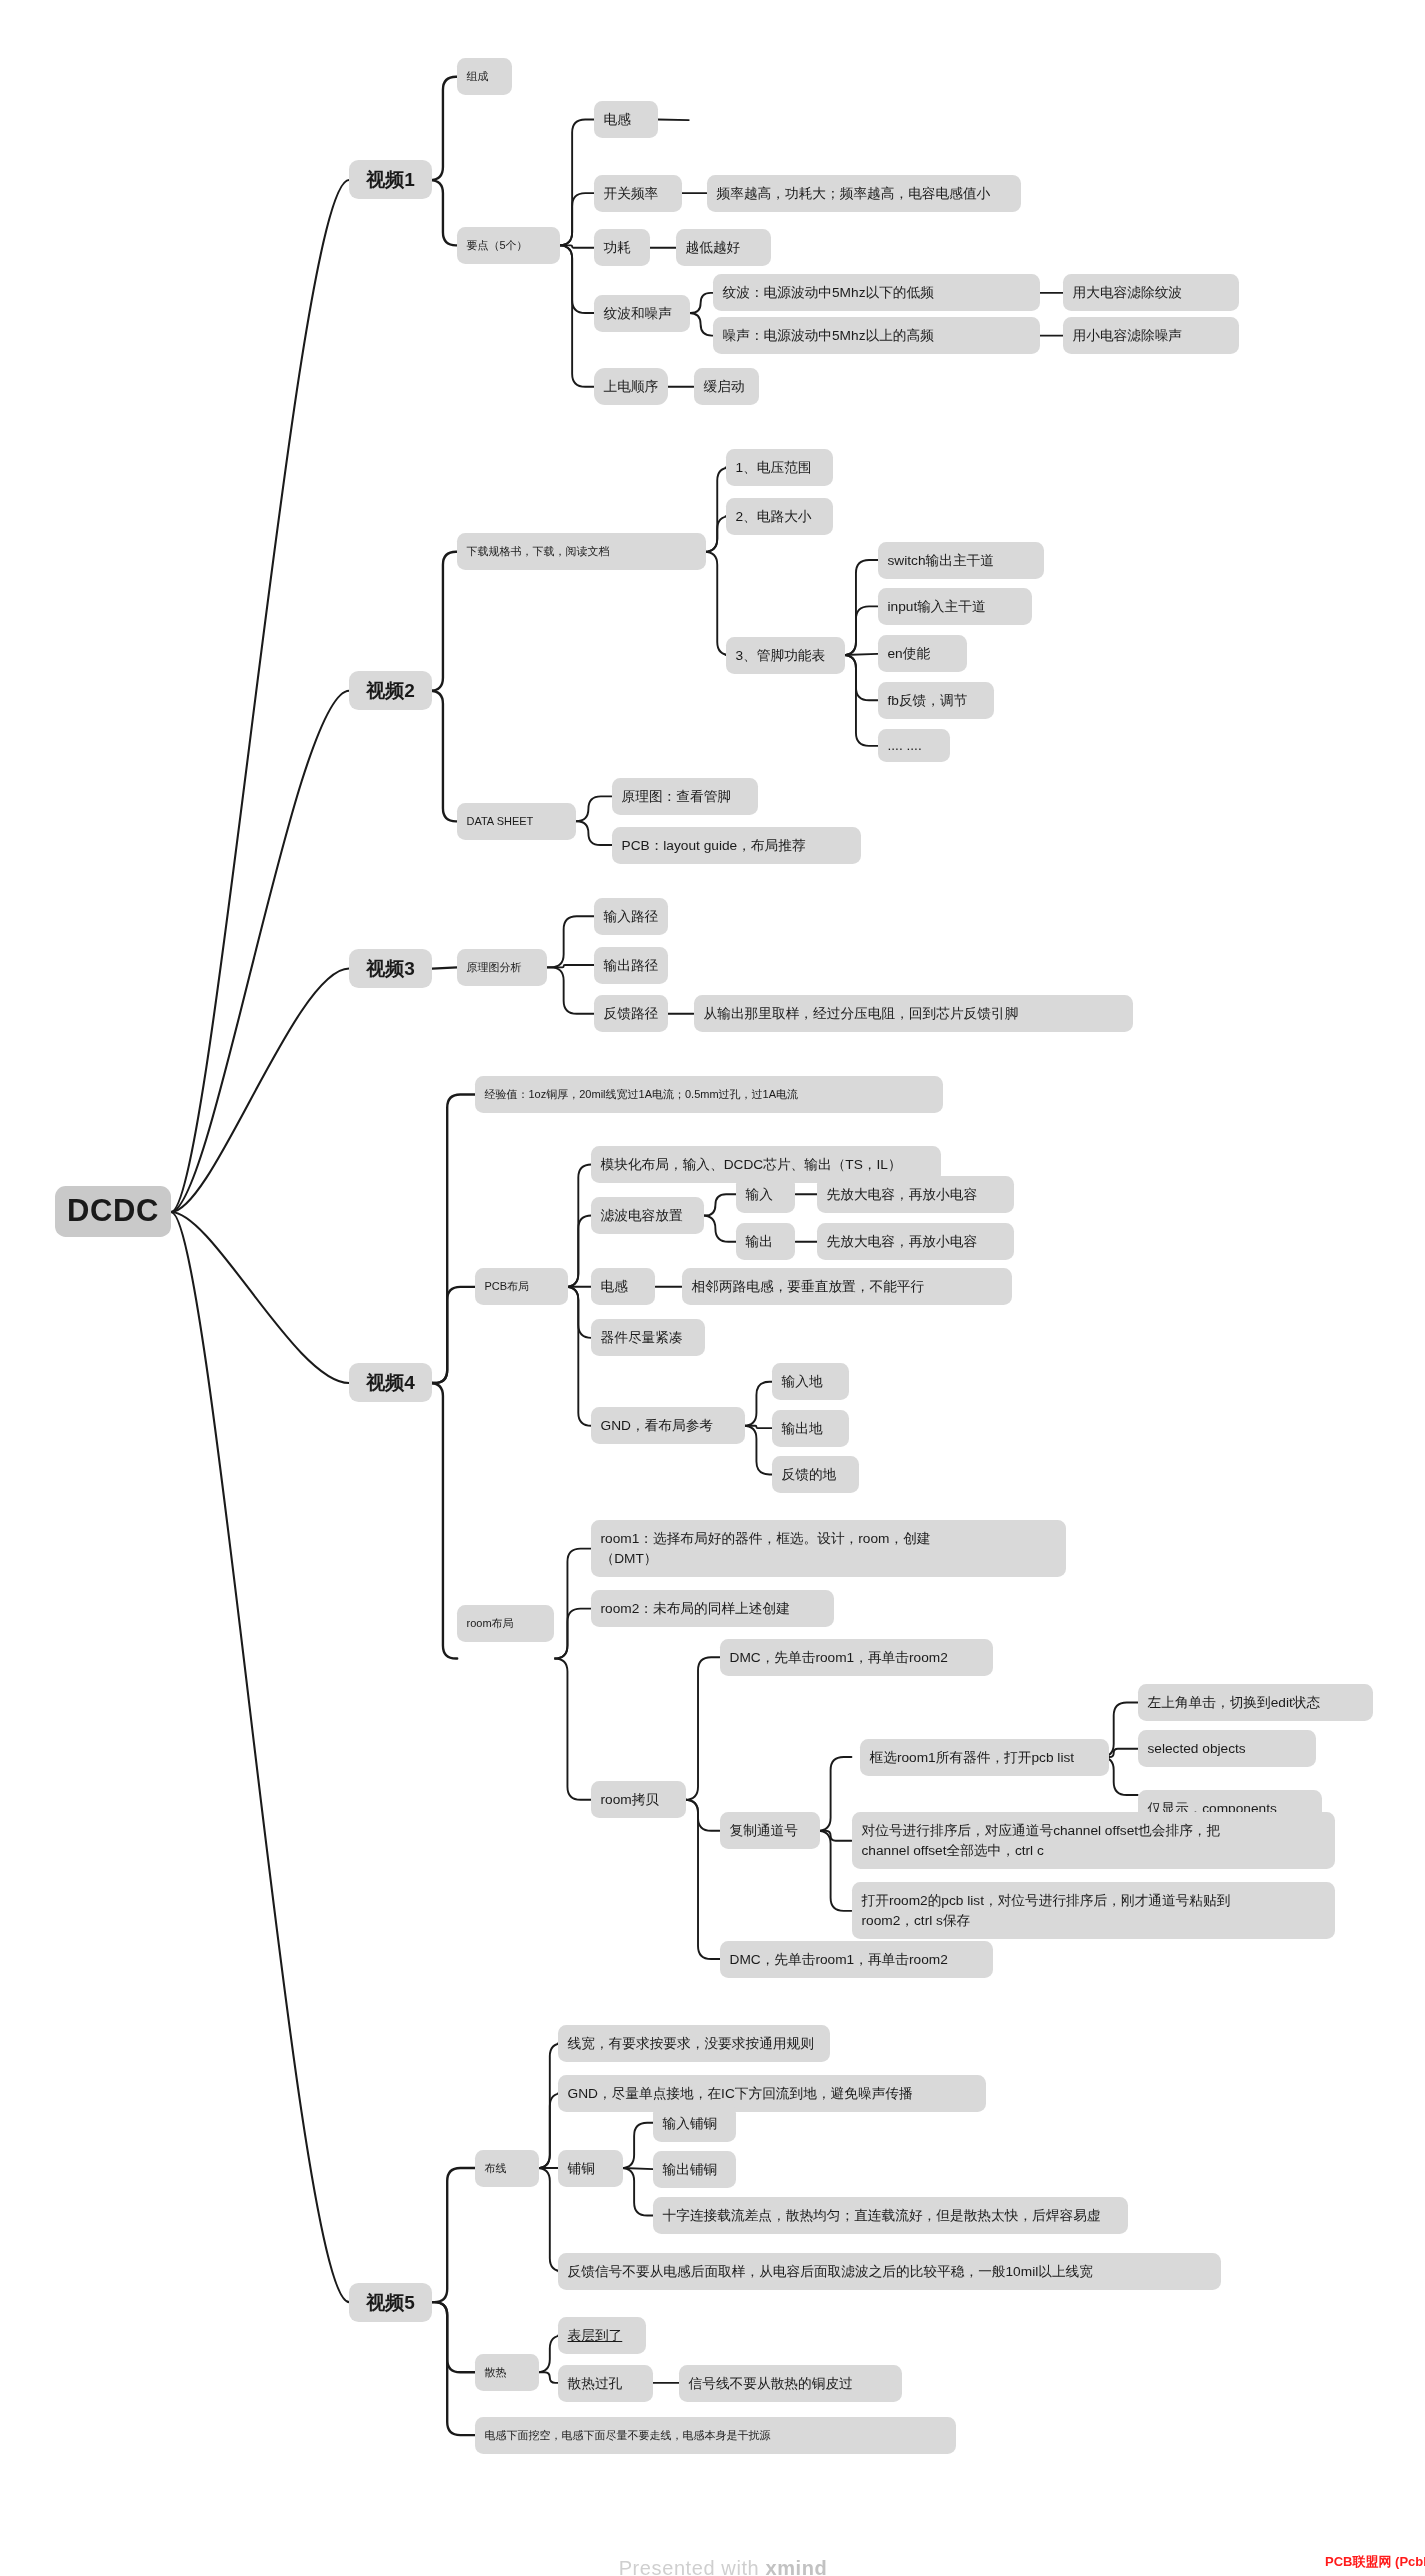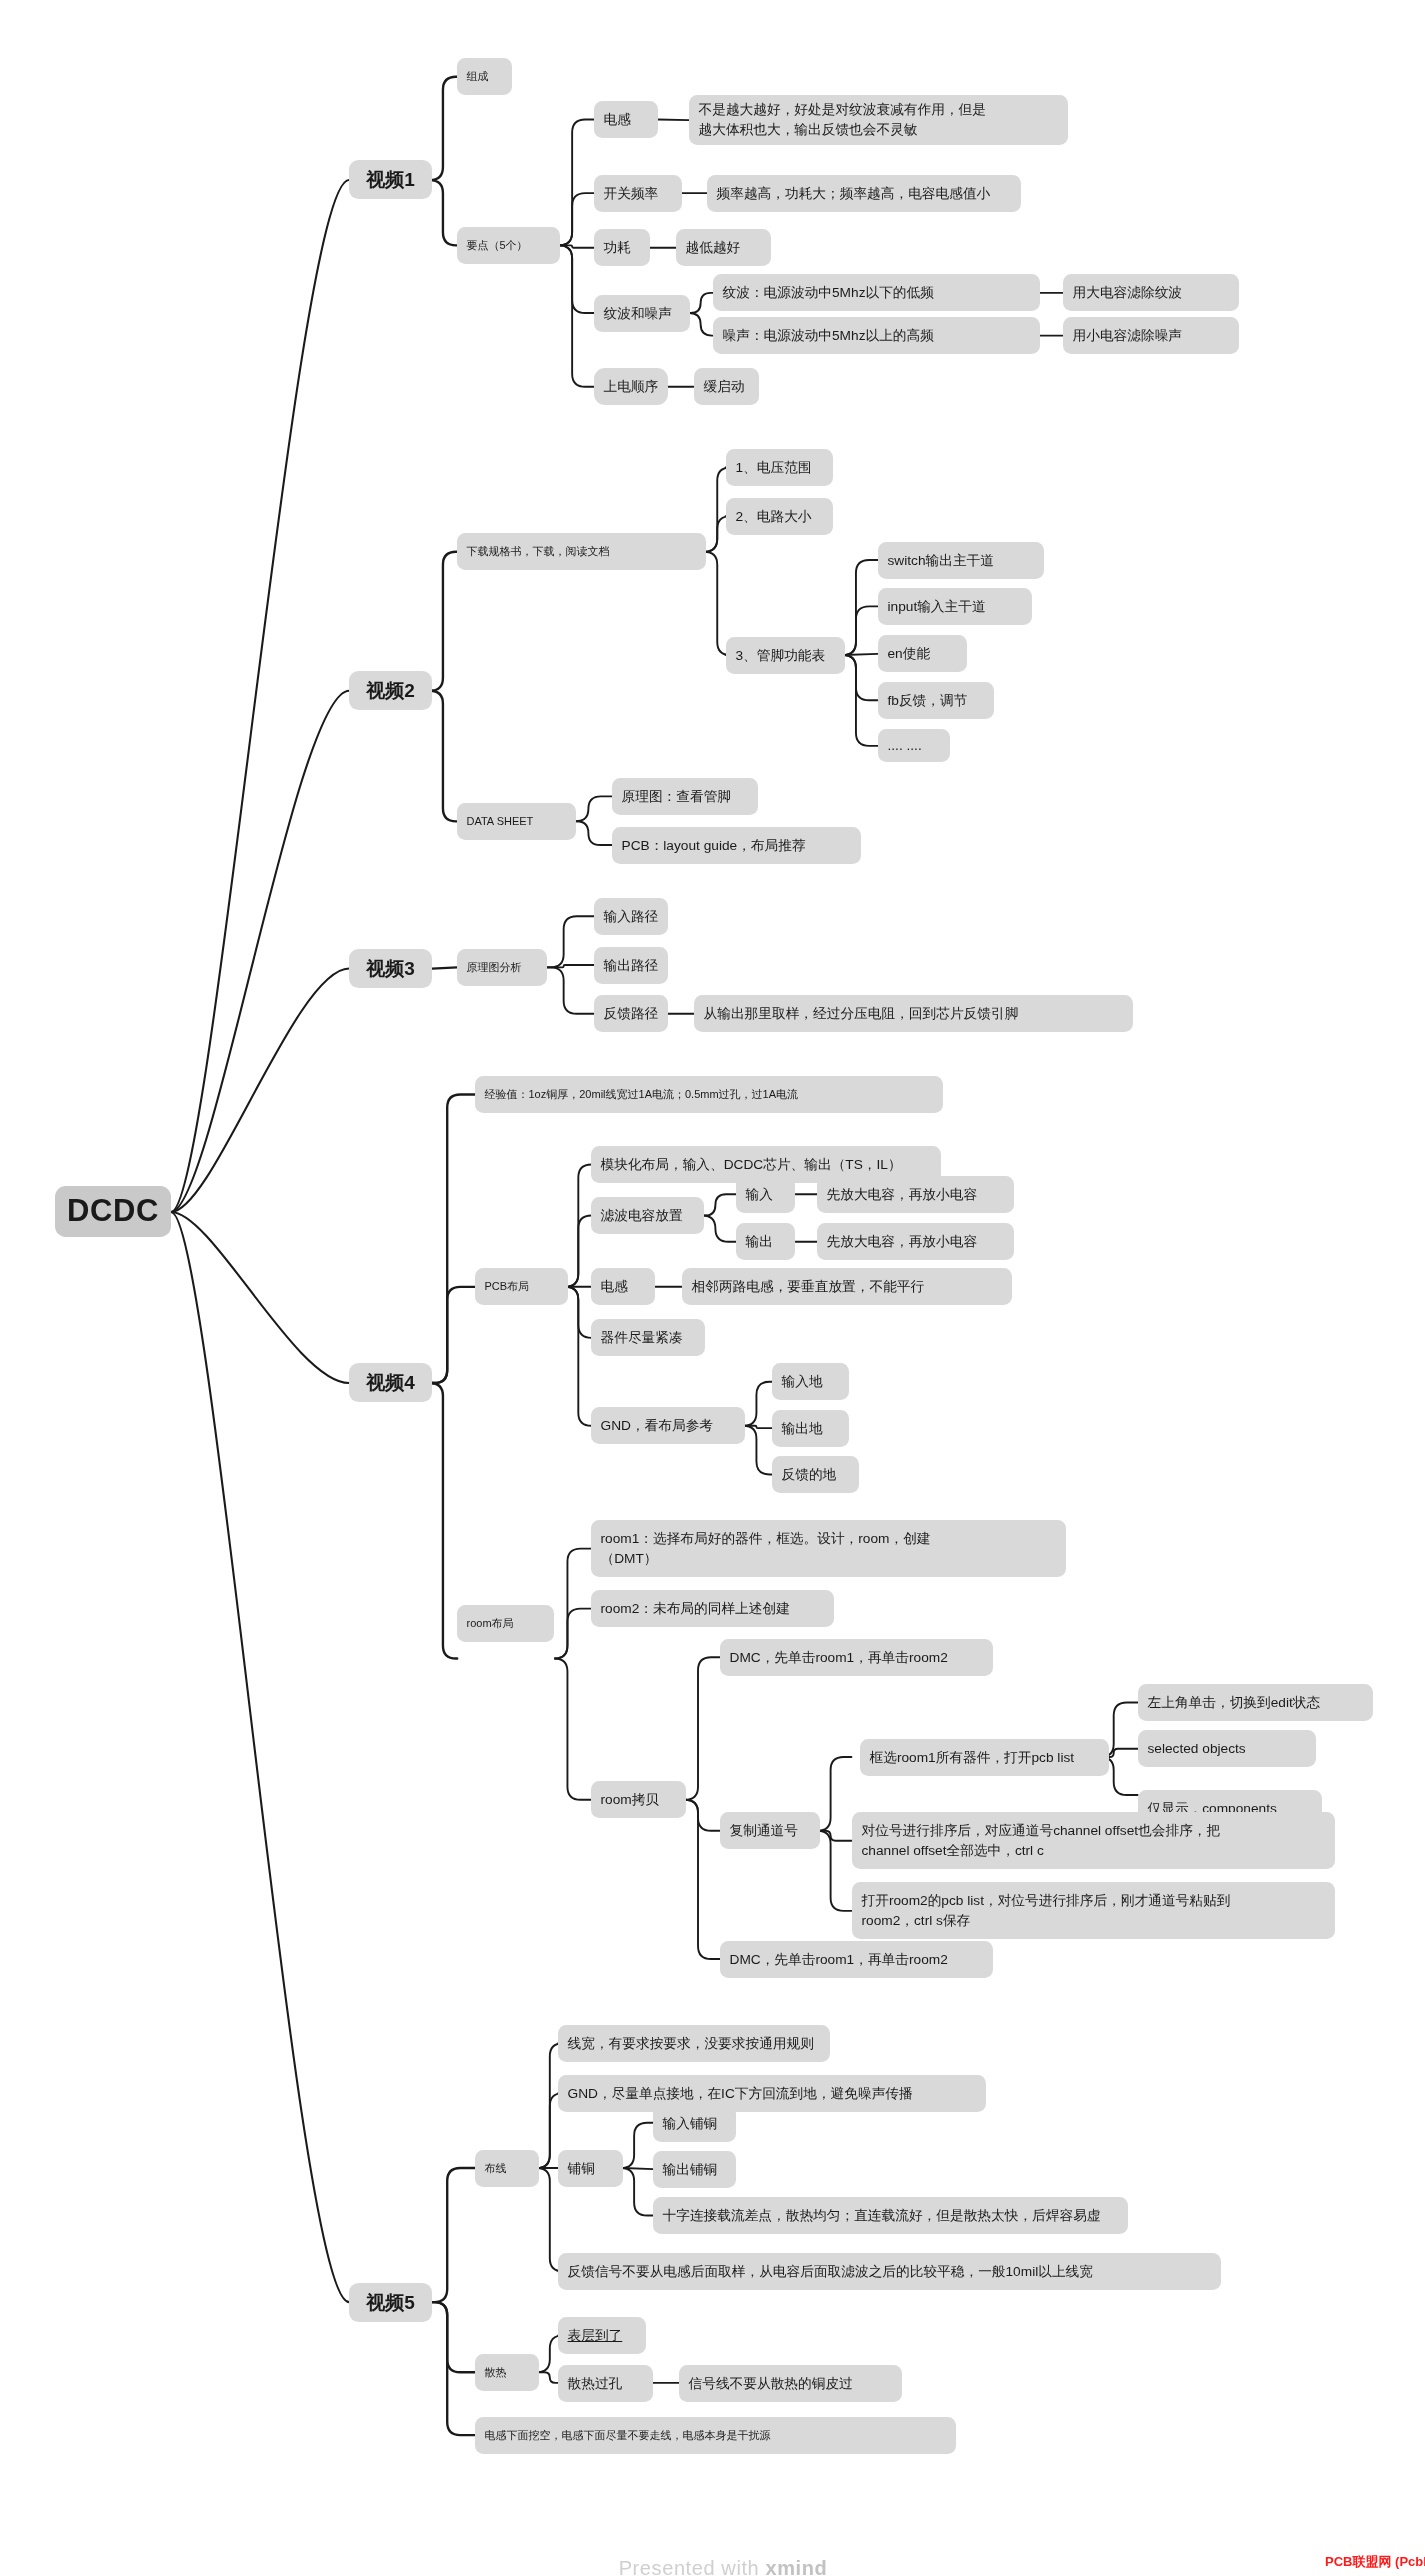--- a/index.html
+++ b/index.html
@@ -136,22 +136,20 @@
   <div class="node center" id="node-root" style="left: 55px; top: 1186px; width: 116px; height: 51px;">DCDC</div>
 
   <div class="footer-brand" style="left:594px;top:2534px;">
     <span>Presented with </span><b>xmind</b>
   </div>
   <div class="watermark" style="left:1325px;top:2553px;">PCB联盟网 (Pcbbar.com)</div>
 <div class="node lvl1" style="left: 349px; top: 160px; width: 83px; height: 39px;"><span>视频1</span></div>
     <div class="node lvl2" style="left: 457px; top: 58px; width: 55px; height: 37px;"><span>组成</span></div>
     <div class="node lvl2" style="left: 457px; top: 227px; width: 103px; height: 37px;"><span>要点（5个）</span></div>
     <div class="node lvl3" style="left: 594px; top: 101px; width: 64px; height: 37px;"><span>电感</span></div>
-    <div class="node lvl4 multiline" style="left: 689px; top: 95px; width: 379px; height: 50px;"><span>不是越大越好，好处是对纹波衰减有作用，但是
-越大体积也大，输出反馈也会不灵敏</span></div>
     <div class="node lvl3" style="left: 594px; top: 175px; width: 88px; height: 37px;"><span>开关频率</span></div>
     <div class="node lvl4" style="left: 707px; top: 175px; width: 314px; height: 37px;"><span>频率越高，功耗大；频率越高，电容电感值小</span></div>
     <div class="node lvl3" style="left: 594px; top: 229px; width: 56px; height: 37px;"><span>功耗</span></div>
     <div class="node lvl4" style="left: 676px; top: 229px; width: 95px; height: 37px;"><span>越低越好</span></div>
     <div class="node lvl3" style="left: 594px; top: 295px; width: 96px; height: 37px;"><span>纹波和噪声</span></div>
     <div class="node lvl4" style="left: 713px; top: 274px; width: 327px; height: 37px;"><span>纹波：电源波动中5Mhz以下的低频</span></div>
     <div class="node lvl4" style="left: 1063px; top: 274px; width: 176px; height: 37px;"><span>用大电容滤除纹波</span></div>
     <div class="node lvl4" style="left: 713px; top: 317px; width: 327px; height: 37px;"><span>噪声：电源波动中5Mhz以上的高频</span></div>
     <div class="node lvl4" style="left: 1063px; top: 317px; width: 176px; height: 37px;"><span>用小电容滤除噪声</span></div>
     <div class="node lvl3" style="left: 594px; top: 368px; width: 74px; height: 37px; border-radius: 11px;"><span>上电顺序</span></div>

